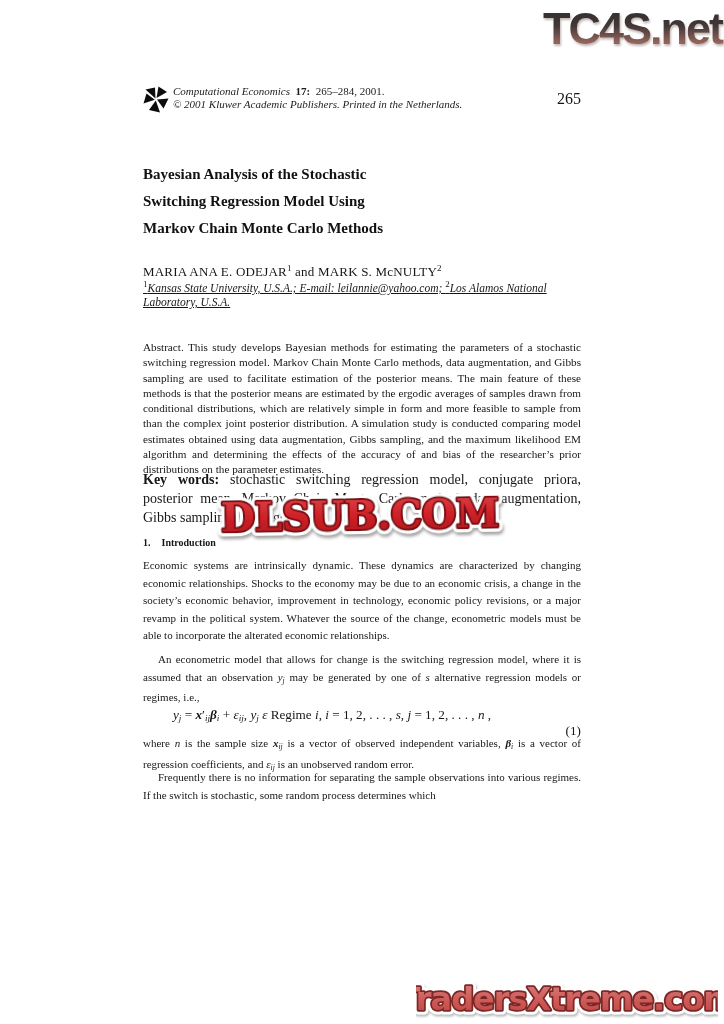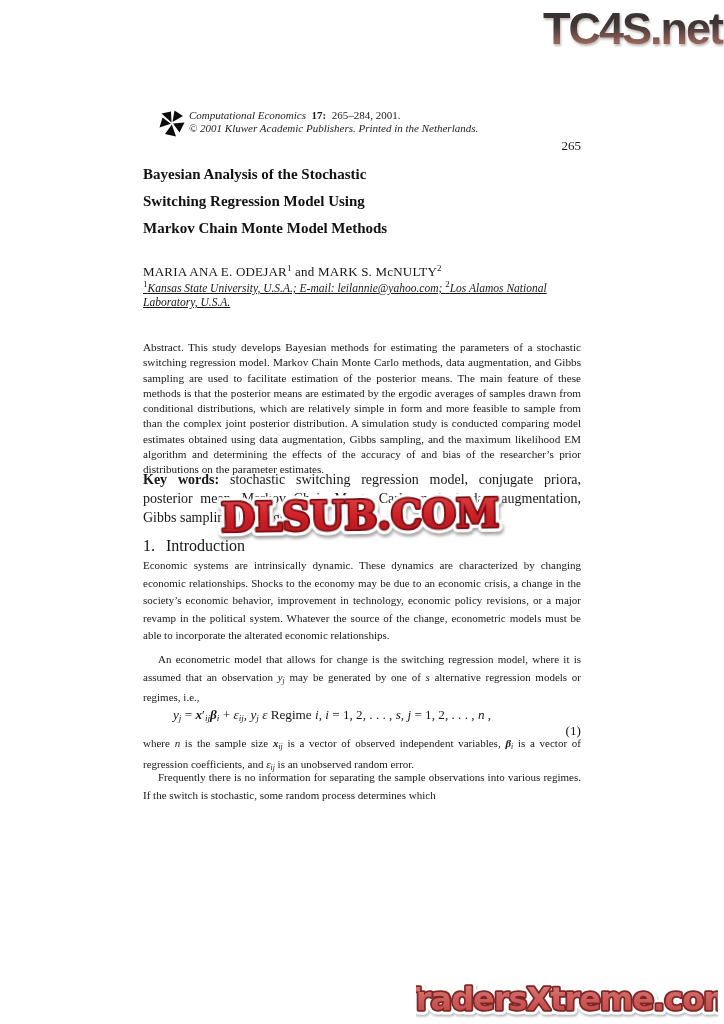--- a/index.html
+++ b/index.html
@@ -6,42 +6,42 @@
   html,body { background:#e8e8e8; }
   .page {
     position:relative; width:724px; height:1024px; margin:0 auto;
     background:#ffffff; overflow:hidden;
     font-family:"Liberation Serif", serif; color:#161616;
     -webkit-font-smoothing:antialiased;
   }
   .content { position:absolute; left:143px; width:438px; top:0; height:100%; }
 
   
-  .journal-header { position:absolute; top:85px; left:16px; width:100%;margin-top:24px; }
+  .journal-header { position:absolute; top:85px; left:0; width:100%; }
   .pub-logo { position:absolute; left:0; top:1px; width:26px; height:27px; }
   .journal-lines { margin-left:30px; font-size:11px; line-height:13px; color:#1c1c1c; }
   .jl-italic { font-style:italic; }
   .jl-bold { font-weight:bold; }
-  .page-number { position:absolute; top:90px; right:0; font-size:13px;margin-top:48px; }
+  .page-number { position:absolute; top:90px; right:0; font-size:16px; }
 
   
   .paper-title { position:absolute; top:161px; left:0; font-size:15px; line-height:27px; font-weight:700; color:#111; }
   .authors-line { position:absolute; top:264px; left:0; font-size:13px; letter-spacing:0.2px; }
   .authors-line sup, .affiliation sup { font-size:9px; vertical-align:super; line-height:0; }
   .affiliation { position:absolute; top:281px; left:0; font-size:11.5px; line-height:14px; font-style:italic;text-decoration:underline; }
   .affiliation sup { font-style:normal; }
 
   
   .abstract-section { position:absolute; top:340px; left:0; width:438px; font-size:11.2px; line-height:15.3px; text-align:justify; }
   .abstract-label { font-weight:normal; }
   .keywords-section { position:absolute; top:470px; left:0; width:438px; font-size:14px; line-height:19px; text-align:justify; }
   .keywords-label { font-weight:bold; }
 
   
-  .section-heading { position:absolute; top:537px; left:0; font-size:16px; font-weight:normal; }
+  .section-heading { position:absolute; top:537px; left:0; font-size:10px; font-weight:bold; }
   .section-number { margin-right:11px; }
   .body-para { position:absolute; left:0; width:438px; font-size:11px; line-height:17.6px; text-align:justify; }
   .para1 { top:557px; }
   .para2 { top:651px; text-indent:15px; }
   .para3 { top:735px; }
   .para4 { top:769px; text-indent:15px; }
 
   .equation-row { position:absolute; top:707px; left:0; width:438px; display:flex; align-items:baseline; font-size:13.2px;flex-direction:column; }
   .eq-body { margin-left:30px; }
   .eq-number { margin-left:auto; }
@@ -99,21 +99,21 @@
       <div class="journal-lines">
         <div><span class="jl-italic">Computational Economics</span>&nbsp;&nbsp;<span class="jl-bold">17:</span>&nbsp;&nbsp;<span>265–284, 2001.</span></div>
         <div class="jl-italic">© 2001 Kluwer Academic Publishers.  Printed in the Netherlands.</div>
       </div>
     </div>
     <div class="page-number">265</div>
 
     <div class="paper-title">
       <div>Bayesian Analysis of the Stochastic</div>
       <div>Switching Regression Model Using</div>
-      <div>Markov Chain Monte Model Methods</div>
+      <div>Markov Chain Monte Carlo Methods</div>
     </div>
 
     <div class="authors-line"><span>MARIA ANA E. ODEJAR</span><sup>1</sup><span> and </span><span>MARK S. McNULTY</span><sup>2</sup></div>
 
     <div class="affiliation"><sup>1</sup><span>Kansas State University, U.S.A.; E-mail: leilannie@yahoo.com; </span><sup>2</sup><span>Los Alamos National Laboratory, U.S.A.</span></div>
 
     <div class="abstract-section"><span class="abstract-label">Abstract.</span><span> This study develops Bayesian methods for estimating the parameters of a stochastic switching regression model. Markov Chain Monte Carlo methods, data augmentation, and Gibbs sampling are used to facilitate estimation of the posterior means. The main feature of these methods is that the posterior means are estimated by the ergodic averages of samples drawn from conditional distributions, which are relatively simple in form and more feasible to sample from than the complex joint posterior distribution. A simulation study is conducted comparing model estimates obtained using data augmentation, Gibbs sampling, and the maximum likelihood EM algorithm and determining the effects of the accuracy of and bias of the researcher’s prior distributions on the parameter estimates.</span></div>
 
     <div class="keywords-section"><span class="keywords-label">Key words:</span><span> stochastic switching regression model, conjugate priora, posterior mean, Markov Chain Monte Carlo method, data augmentation, Gibbs sampling, EM algorithm</span></div>
 

